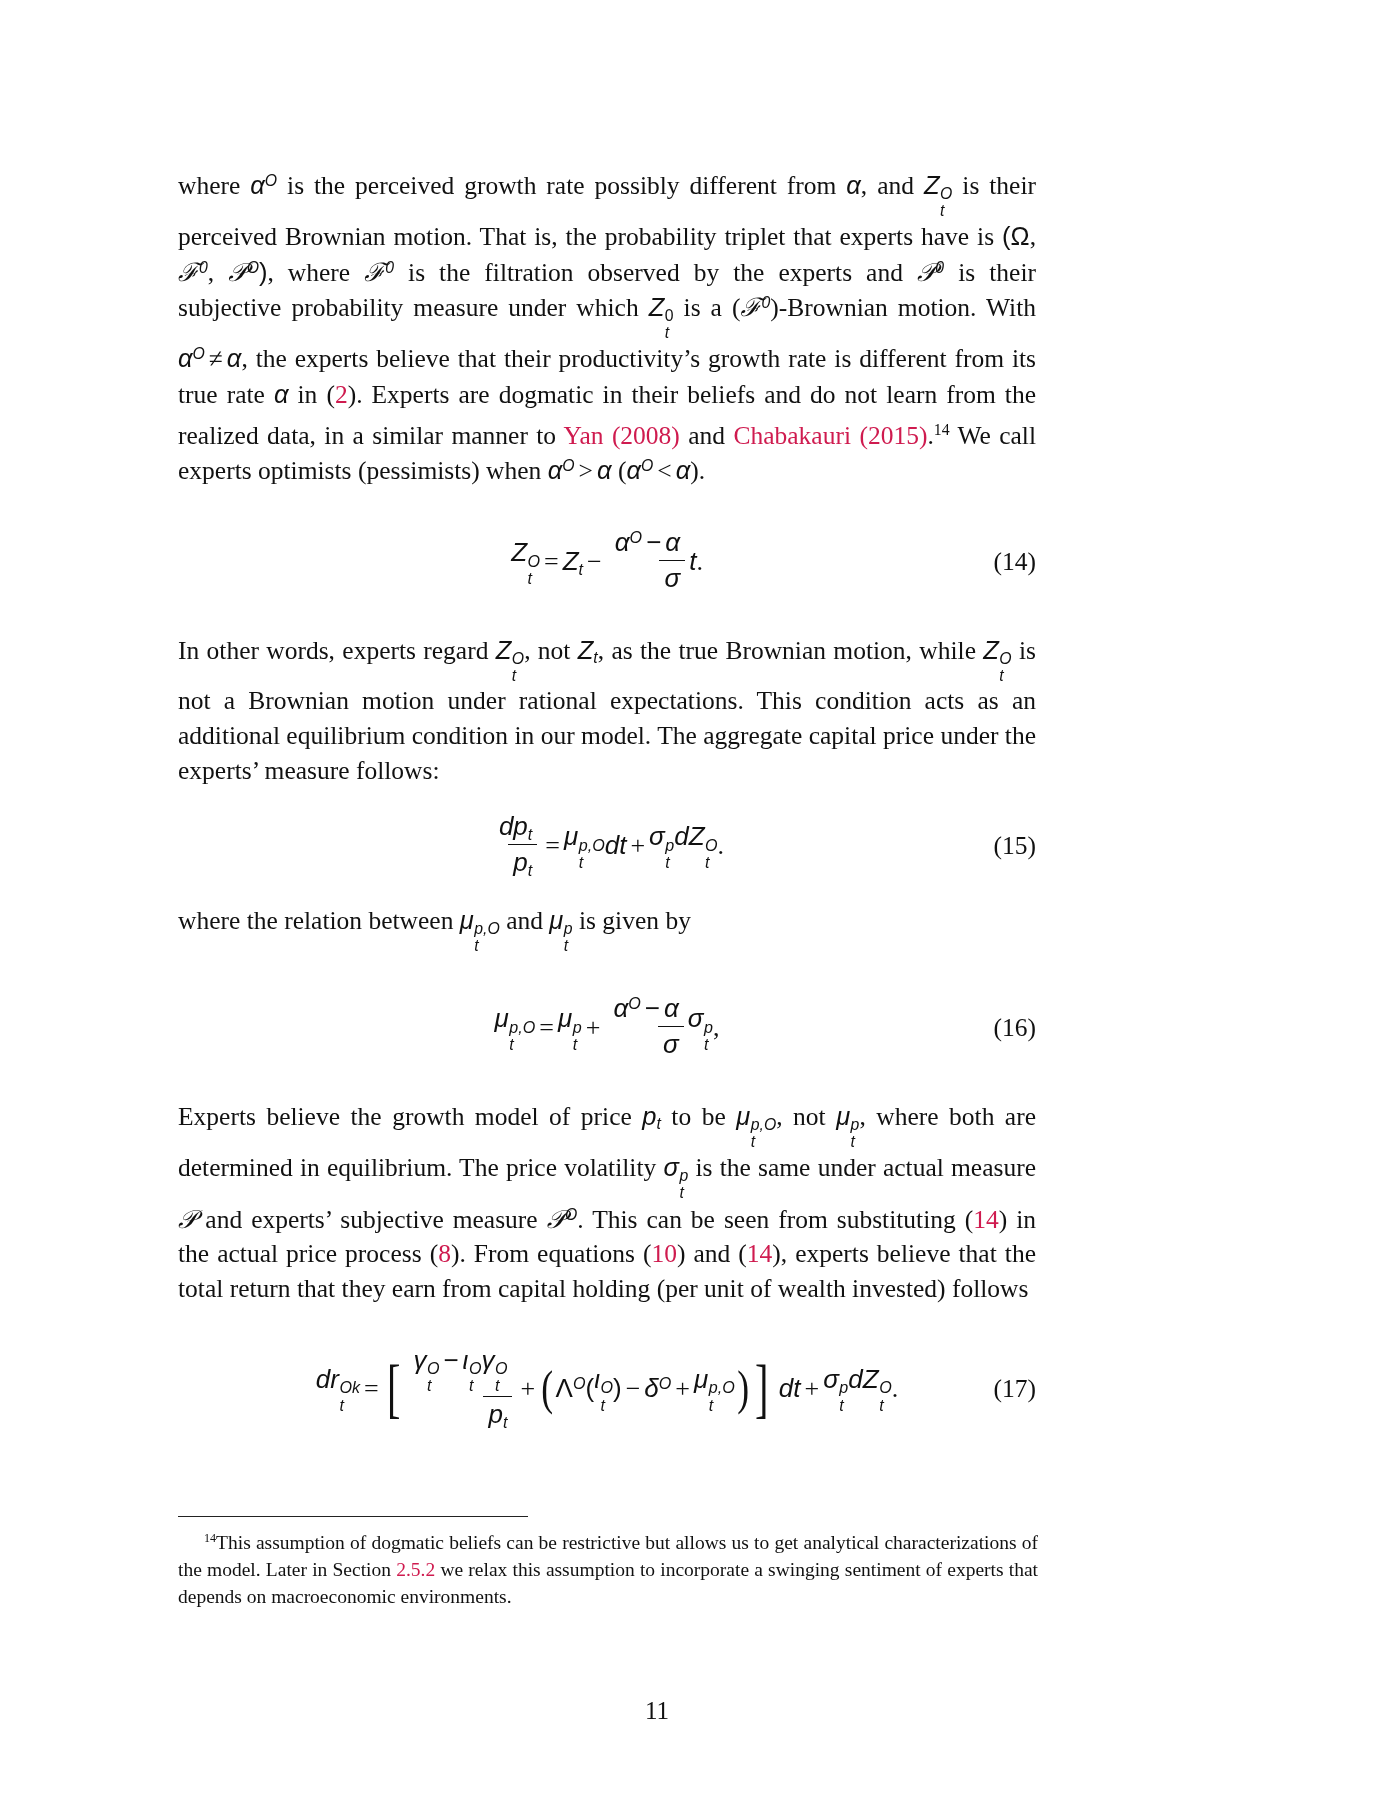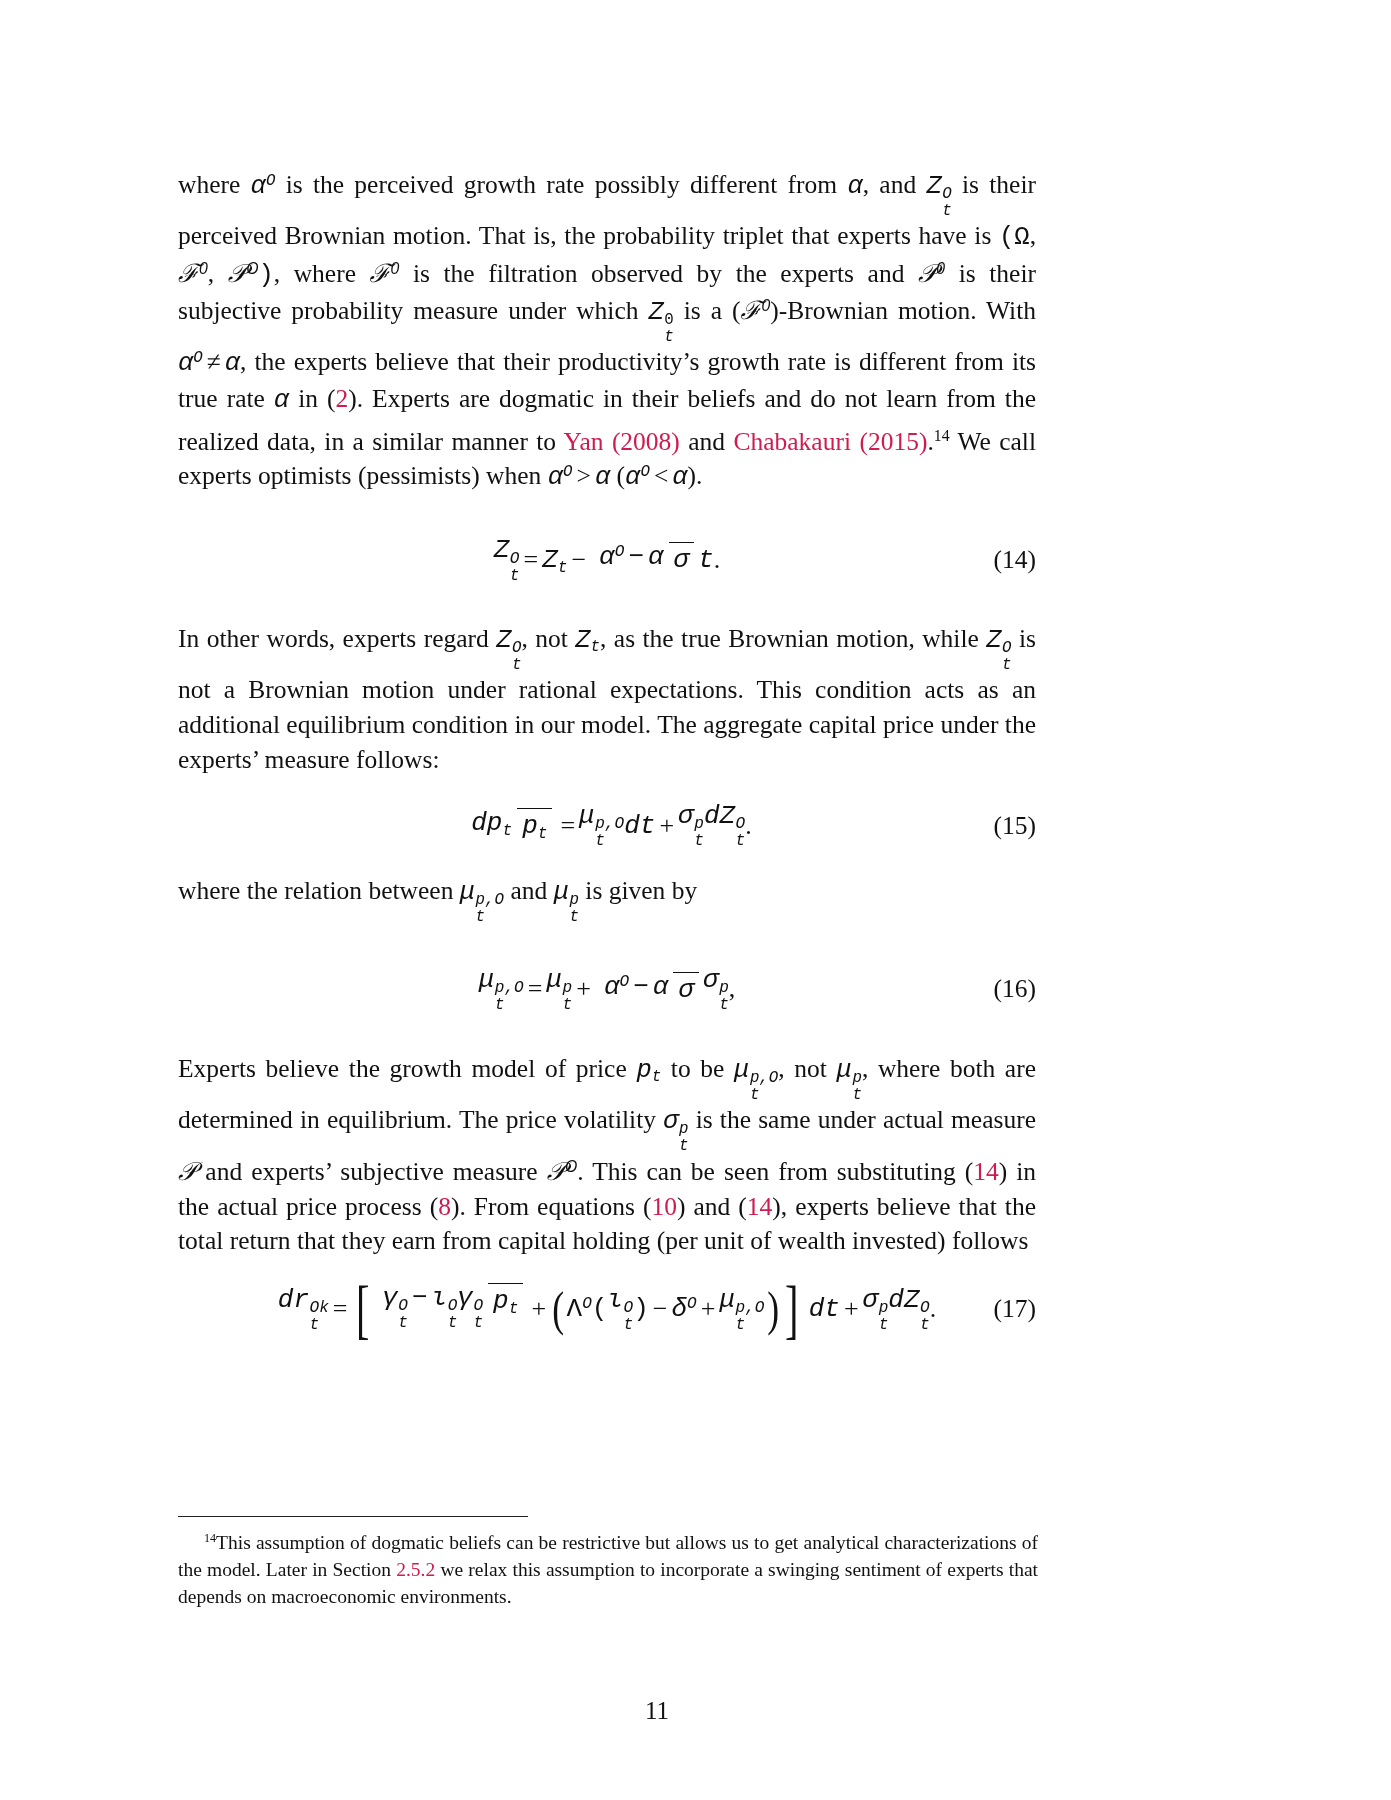--- a/index.html
+++ b/index.html
@@ -37,21 +37,21 @@
     hyphens: manual;
   }
   p.body + p.body { margin-top: 22px; }
   .indent { text-indent: 34px; }
   .lead { margin-top: 30px; }
   .link { color: #cf1b4f; }
   .bold { font-weight: bold; }
 
   
   .m {
-    font-family: Liberation Mono, monospace;
+    font-family: Liberation Sans, sans-serif;
     font-style: italic;
   }
   .up { font-style: normal; }
   .cal { font-style: italic; font-family: Liberation Sans, sans-serif; margin-top: 7px; }
   sup.sc, sub.sc {
     font-size: 0.62em;
     font-style: italic;
     line-height: 0;
   }
   sup.sc { vertical-align: 0.52em; }
@@ -85,22 +85,22 @@
   .eqnum {
     position: absolute;
     right: 0;
     top: 50%;
     transform: translateY(-50%);
     font-size: 25.5px;
     font-style: normal;
   }
   .frac {
     display: inline-flex;
-    flex-direction: row;
-    align-items: flex-start;
+    flex-direction: column;
+    align-items: flex-end;
     vertical-align: middle;
     margin: 0 4px;
     position: relative;
     top: -0.05em;
   }
   .frac .num { padding: 0 5px 2px 5px; }
   .frac .den { padding: 2px 5px 0 5px; border-top: 1.4px solid #111; }
   .bigparen {
     font-size: 1.9em;
     font-style: normal;
@@ -245,21 +245,21 @@
             <span class="t">p,O</span>
             <span class="b">t</span>
           </span></span><span>, not </span><span class="m"><span>μ</span><span class="ss">
             <span class="t">p</span>
             <span class="b">t</span>
           </span></span><span>, where both are determined in equilibrium. The price volatility </span><span class="m"><span>σ</span><span class="ss">
             <span class="t">p</span>
             <span class="b">t</span>
           </span></span><span> is the same under actual measure </span><span class="cal">𝒫</span><span> and experts’ subjective measure </span><span class="cal"><span>𝒫</span><sup class="sc">O</sup></span><span>. This can be seen from substituting (</span><span class="link">14</span><span>) in the actual price process (</span><span class="link">8</span><span>). From equations (</span><span class="link">10</span><span>) and (</span><span class="link">14</span><span>), experts believe that the total return that they earn from capital holding (per unit of wealth invested) follows</span></p>
 
-    <div class="eqrow" style="margin-top:24px; margin-bottom:34px;">
+    <div class="eqrow" style="margin-top:40px; margin-bottom:34px;">
       <span class="m"><span>d</span><span>r</span><span class="ss">
             <span class="t">Ok</span>
             <span class="b">t</span>
           </span></span>
       <span class="op">=</span>
       <span class="bigbrack">[</span>
       <span class="frac">
         <span class="num m"><span>γ</span><span class="ss">
               <span class="t">O</span>
               <span class="b">t</span>

